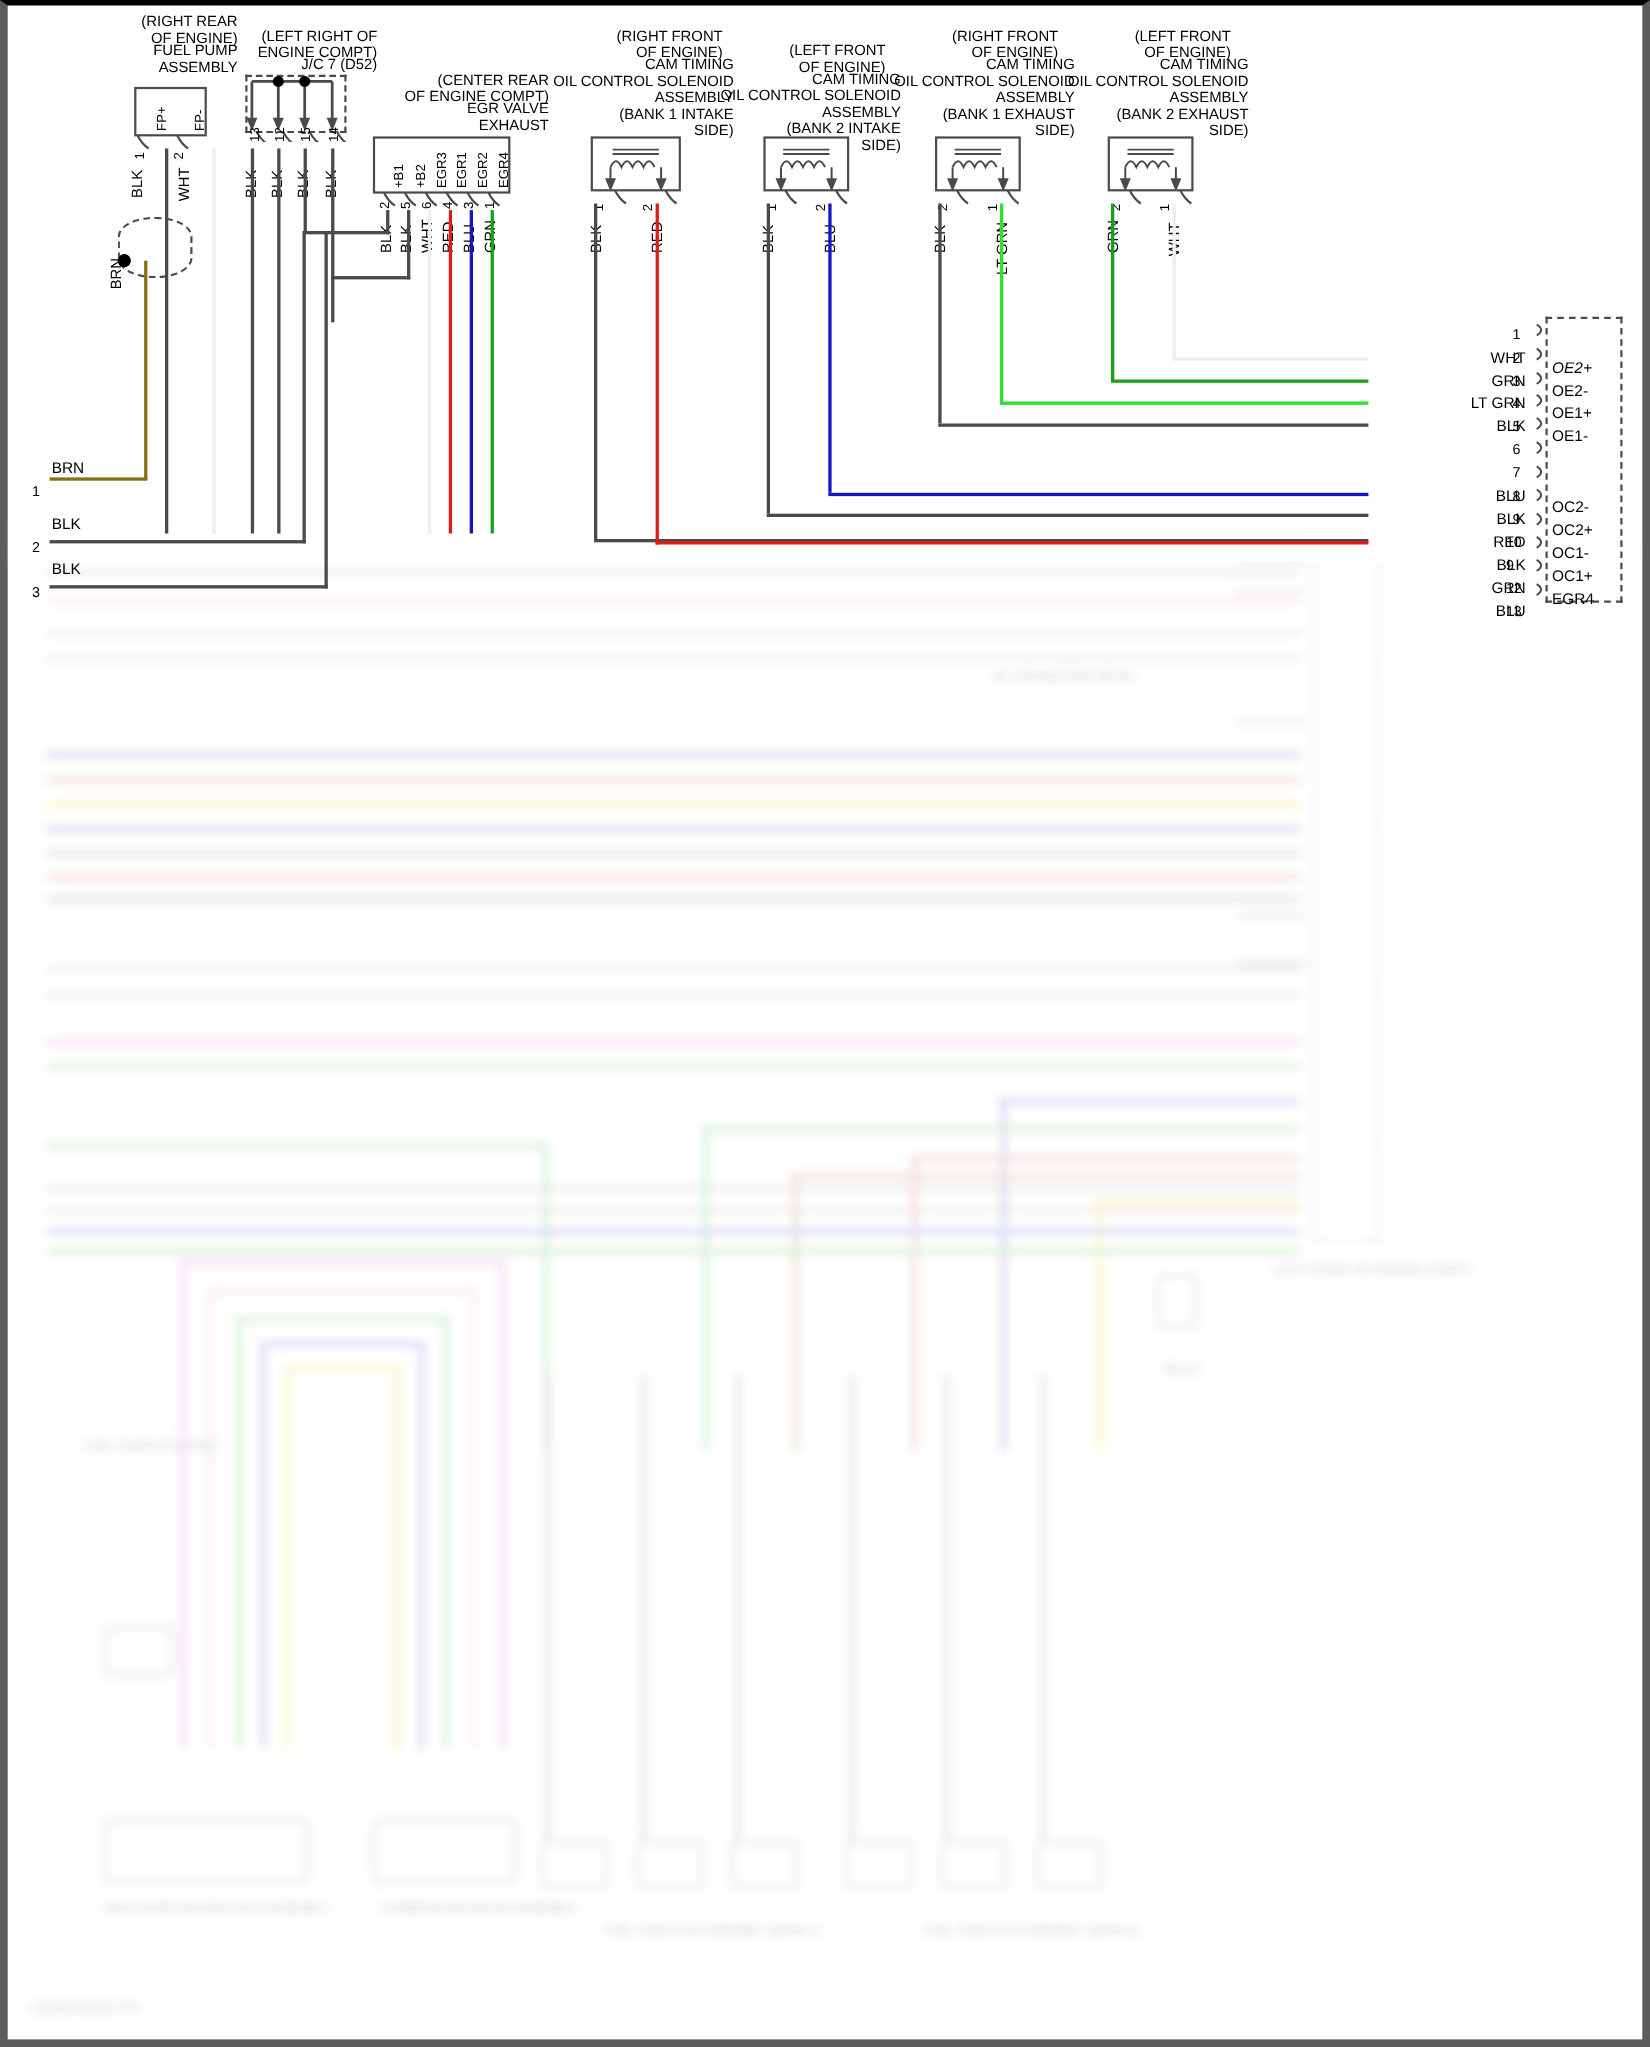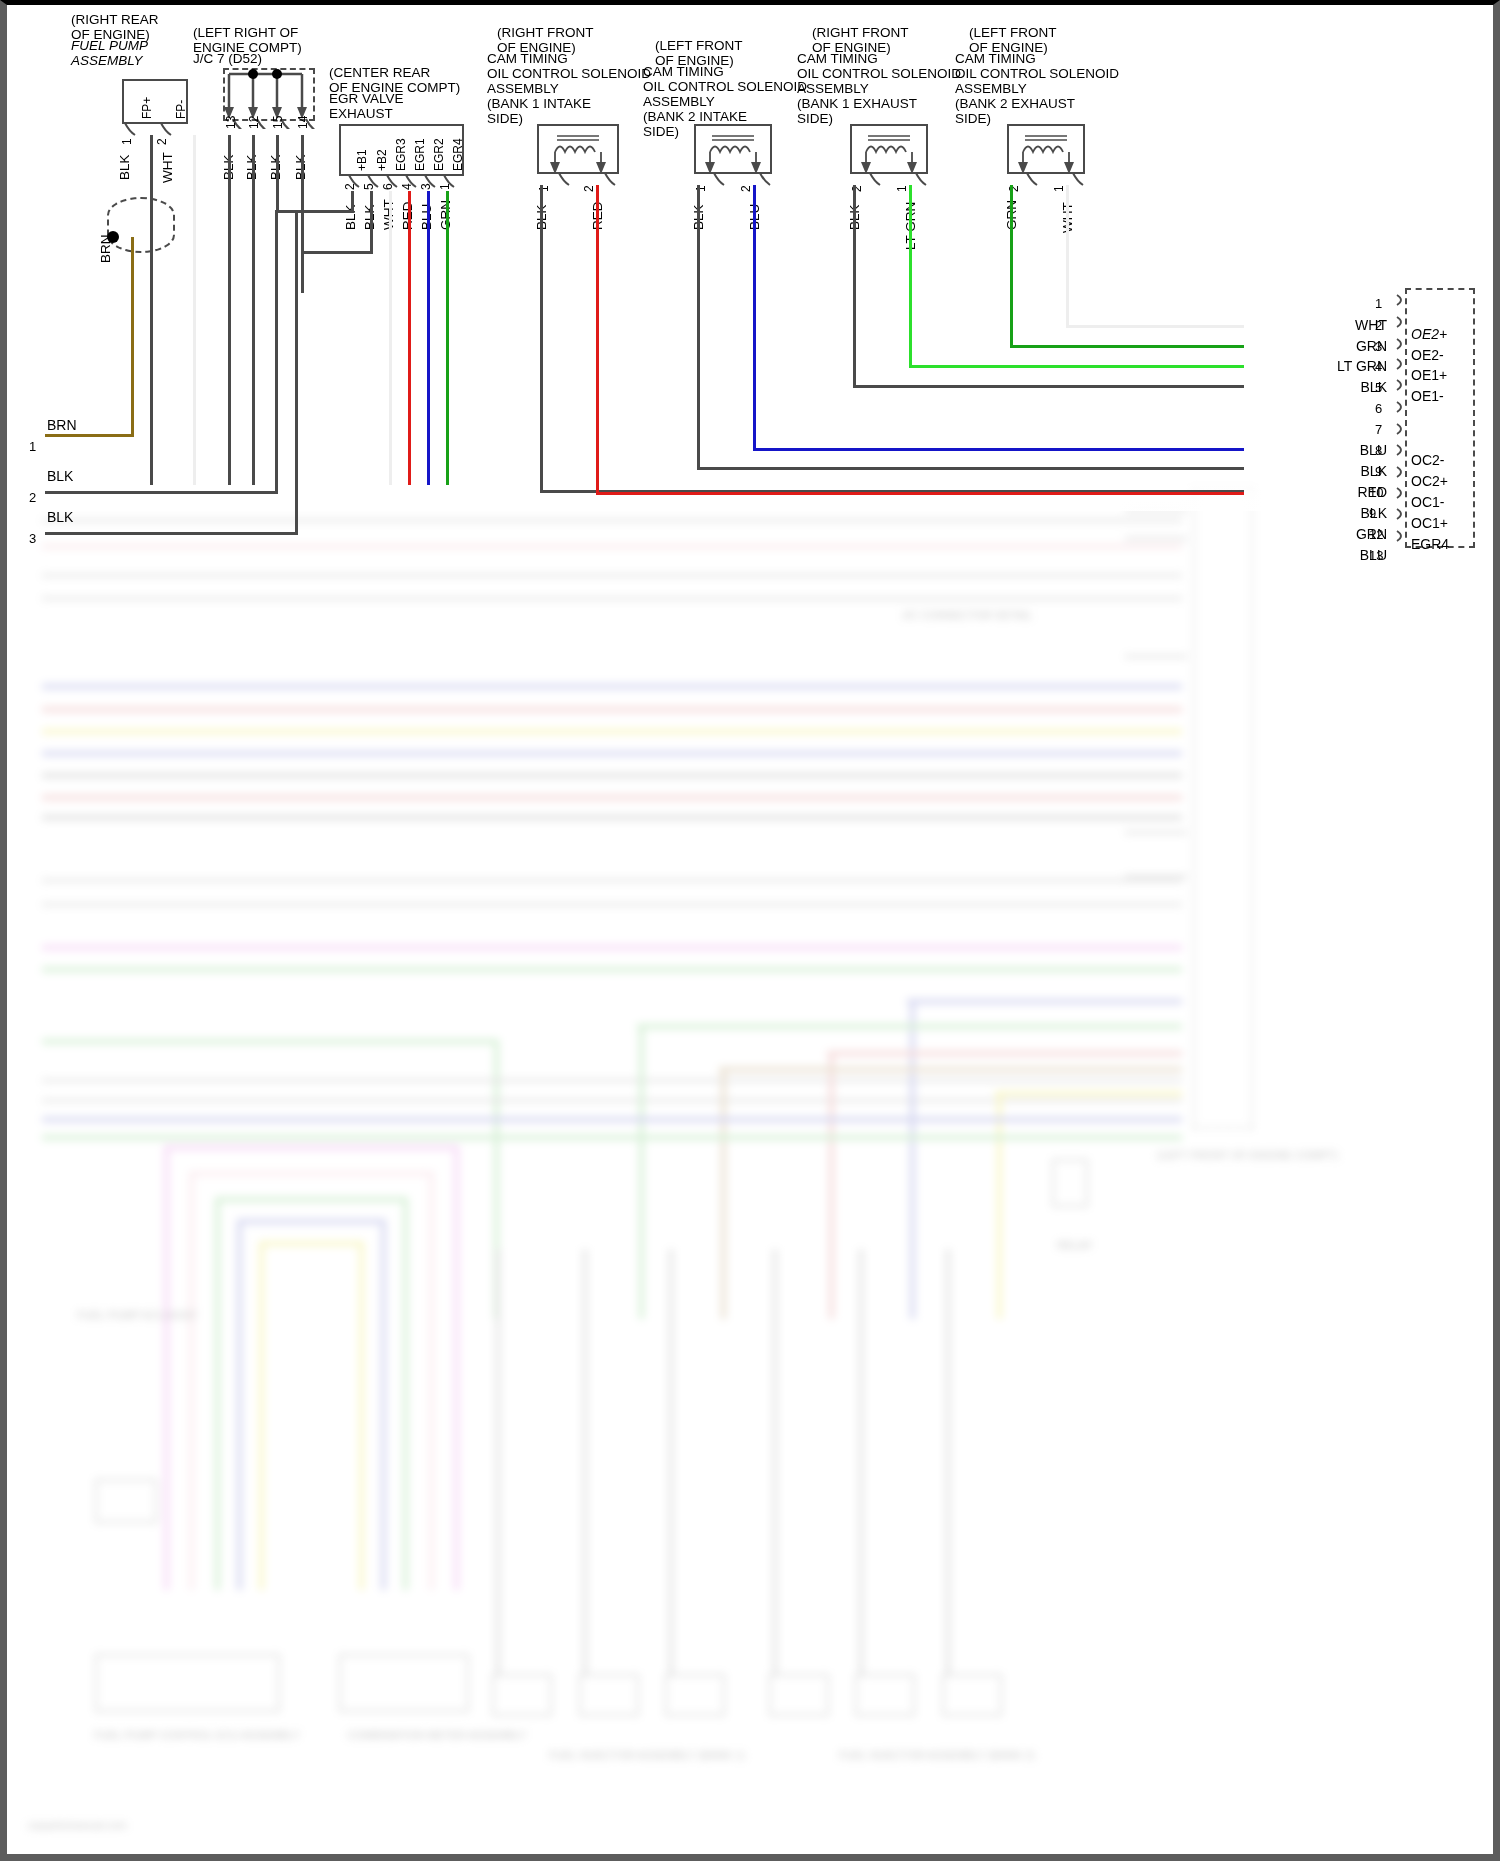--- a/index.html
+++ b/index.html
@@ -4,21 +4,21 @@
 <style>
   html,body{margin:0;padding:0;background:#fff;}
   body{font-family:"Liberation Sans",sans-serif;}
   #page{
     position:relative;width:1500px;height:1861px;overflow:hidden;
     background:#ffffff;box-sizing:border-box;
     border-left:7px solid #5d5d5d;border-right:7px solid #5d5d5d;
     border-top:5px solid #000;border-bottom:7px solid #5d5d5d;
   }
   #canvas{position:absolute;left:0;top:0;width:1486px;height:1849px;}
-  .lbl{position:absolute;font-size:13.5px;line-height:15px;color:#000;text-align:left;white-space:pre;}
+  .lbl{position:absolute;font-size:13.5px;line-height:15px;color:#000;text-align:right;white-space:pre;}
   .vlbl{position:absolute;font-size:13.5px;color:#000;white-space:nowrap;
         transform-origin:0 0;transform:rotate(-90deg);}
   .pinno{position:absolute;font-size:13px;color:#000;white-space:nowrap;}
   .box{position:absolute;border:2px solid #4a4a4a;background:#fff;box-sizing:border-box;}
   .dashbox{position:absolute;border:2px dashed #4a4a4a;background:transparent;box-sizing:border-box;}
   .hw{position:absolute;height:3px;}
   .vw{position:absolute;width:3px;}
   .rtxt{position:absolute;font-size:14px;color:#000;white-space:nowrap;}
   .rtxt.r{text-align:right;}
   
@@ -124,21 +124,21 @@
         <div class="ltxt" style="left:790px;top:1270px;width:280px;">FUEL INJECTOR ASSEMBLY (BANK 2)</div>
         <div class="ltxt" style="left:1038px;top:760px;width:60px;">RELAY</div>
         <div class="ltxt" style="left:870px;top:130px;width:180px;">J/C CONNECTOR DETAIL</div>
         <div class="ltxt" style="left:5px;top:1340px;width:130px;">carpartsmanual.com</div>
       </div>
     </div>
     <div id="fadeTop"></div>
 
     <div class="lbl" style="left:64px;top:7px;width:145px;">(RIGHT REAR
 OF ENGINE)</div>
-    <div class="lbl" style="left:64px;top:33px;width:145px;font-style:italic;">FUEL PUMP
+    <div class="lbl" style="left:64px;top:33px;width:145px;">FUEL PUMP
 ASSEMBLY</div>
     <div class="box" style="left:115px;top:74px;width:66px;height:45px;"></div>
     <div class="vlbl" style="left:133px;top:114px;font-size:12px;">FP+</div>
     <div class="vlbl" style="left:167px;top:114px;font-size:12px;">FP-</div>
 
     <svg width="90" height="16" style="position:absolute;left:110px;top:118px;">
       <path d="M8 0 q4 8 10 12" stroke="#4a4a4a" stroke-width="2" fill="none"></path>
       <path d="M44 0 q4 8 10 12" stroke="#4a4a4a" stroke-width="2" fill="none"></path>
     </svg>
     <div class="vlbl" style="left:113px;top:140px;font-size:12px;">1</div>

